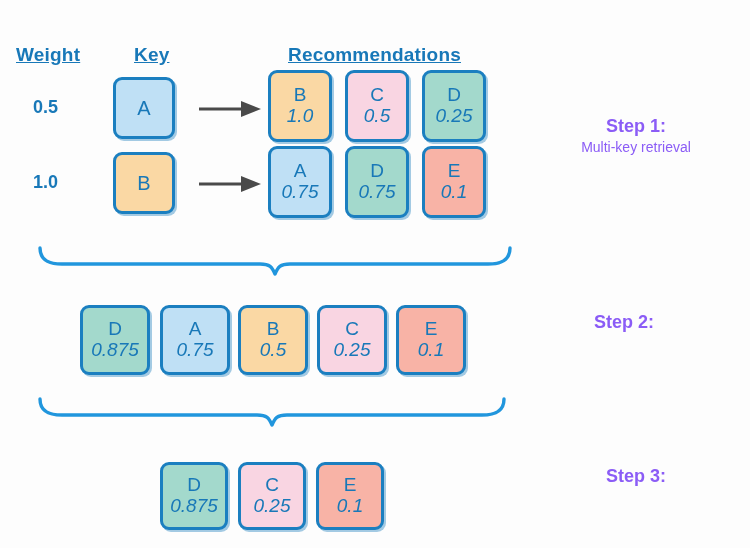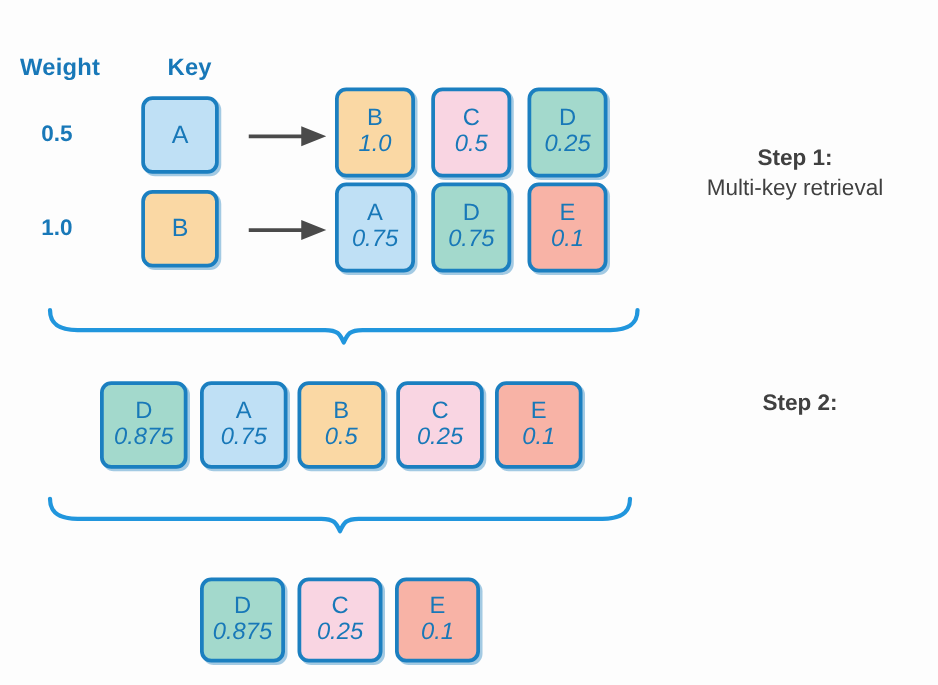--- a/index.html
+++ b/index.html
@@ -24,20 +24,21 @@
   
   .abs { position: absolute; }
 
   
   .col-header {
     color: #1878B8;
     font-size: 19px;
     font-weight: bold;
     letter-spacing: 0.2px;
     white-space: nowrap;
+    text-decoration: underline;
   }
 
   
   .weight-label {
     color: #1878B8;
     font-size: 18px;
     font-weight: bold;
     white-space: nowrap;
   }
 
@@ -75,45 +76,46 @@
 
   
   .arrow { position: absolute; }
 
   
   .brace { position: absolute; }
 
   
   .step-caption {
     position: absolute;
-    color: #404040;
+    color: #8b5cf6;
     text-align: center;
     white-space: nowrap;
   }
   .step-caption .step-title {
     font-size: 18px;
     font-weight: bold;
     display: block;
     line-height: 1.35;
   }
   .step-caption .step-sub {
-    font-size: 18px;
+    font-size: 14px;
     display: block;
     line-height: 1.35;
   }
 </style>
 </head>
 <body>
 
 <div id="diagram">
 
   <div class="abs col-header" style="left:16px; top:44px;">Weight</div>
 
   <div class="abs col-header" style="left:134px; top:44px;">Key</div>
 
+  <div class="abs col-header" style="left:288px; top:44px;">Recommendations</div>
 
   <div class="abs weight-label" style="left:33px; top:97px;">0.5</div>
 
   <div class="box key-box fill-blue" style="left:113px; top:77px; width:62px; height:62px;">
     <span class="item-id">A</span>
   </div>
 
   <svg class="arrow" style="left:197px; top:98px;" width="66" height="22" viewBox="0 0 66 22">
     <line x1="2" y1="11" x2="46" y2="11" stroke="#4A4A4A" stroke-width="3"></line>
     <polygon points="44,3 64,11 44,19" fill="#4A4A4A"></polygon>
@@ -208,20 +210,21 @@
   <div class="box fill-salmon" style="left:316px; top:462px; width:68px; height:68px;">
     <span class="item-id">E</span>
     <span class="item-score">0.1</span>
   </div>
 
   <div class="step-caption" style="left:528px; top:114px; width:216px;">
     <span class="step-title">Step 1:</span>
     <span class="step-sub">Multi-key retrieval</span>
   </div>
 
-  <div class="step-caption" style="left:532px; top:310px; width:216px;">
+  <div class="step-caption" style="left:516px; top:310px; width:216px;">
     <span class="step-title">Step 2:</span>
   </div>
 
   <div class="step-caption" style="left:528px; top:464px; width:216px;">
+    <span class="step-title">Step 3:</span>
   </div>
 
 </div>
 
 </body></html>

